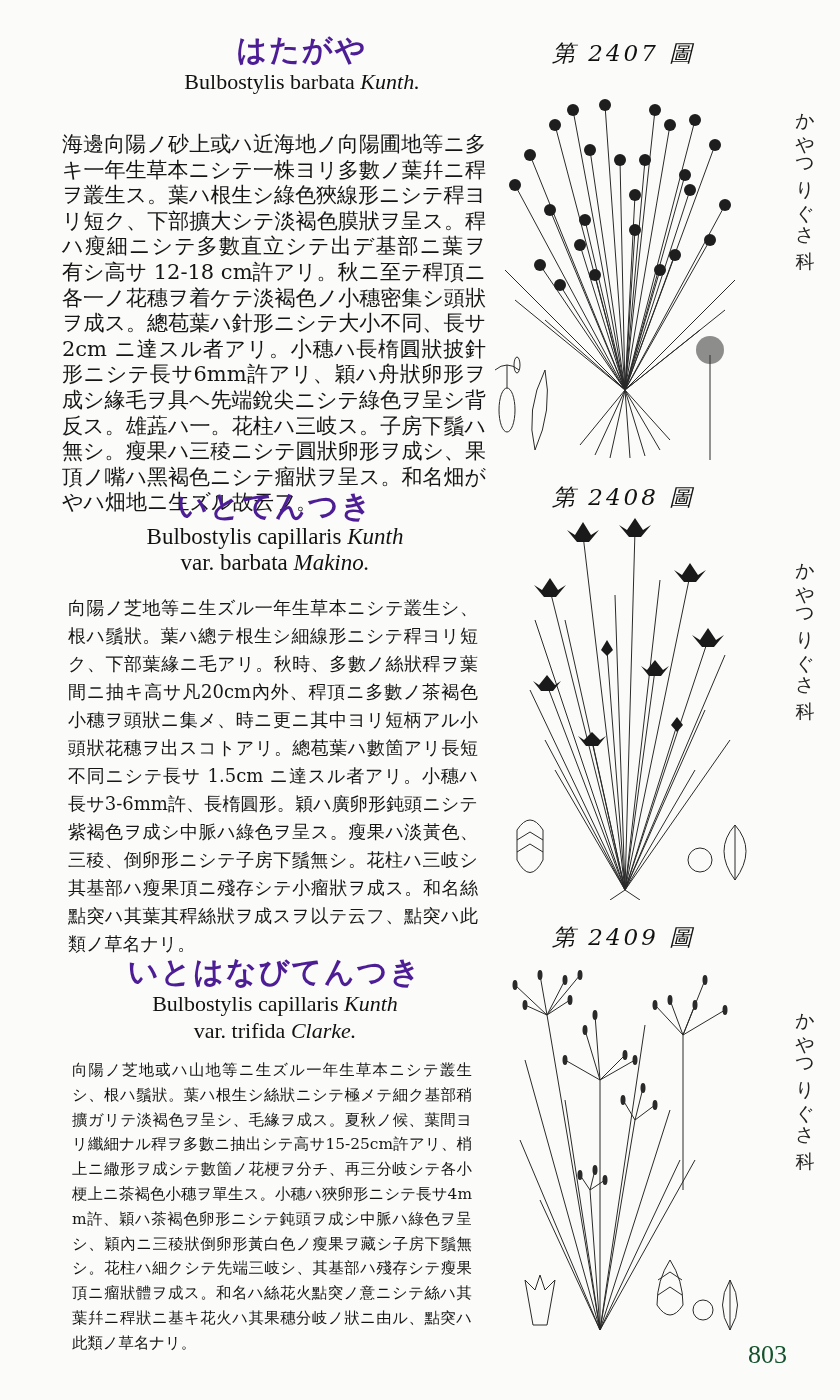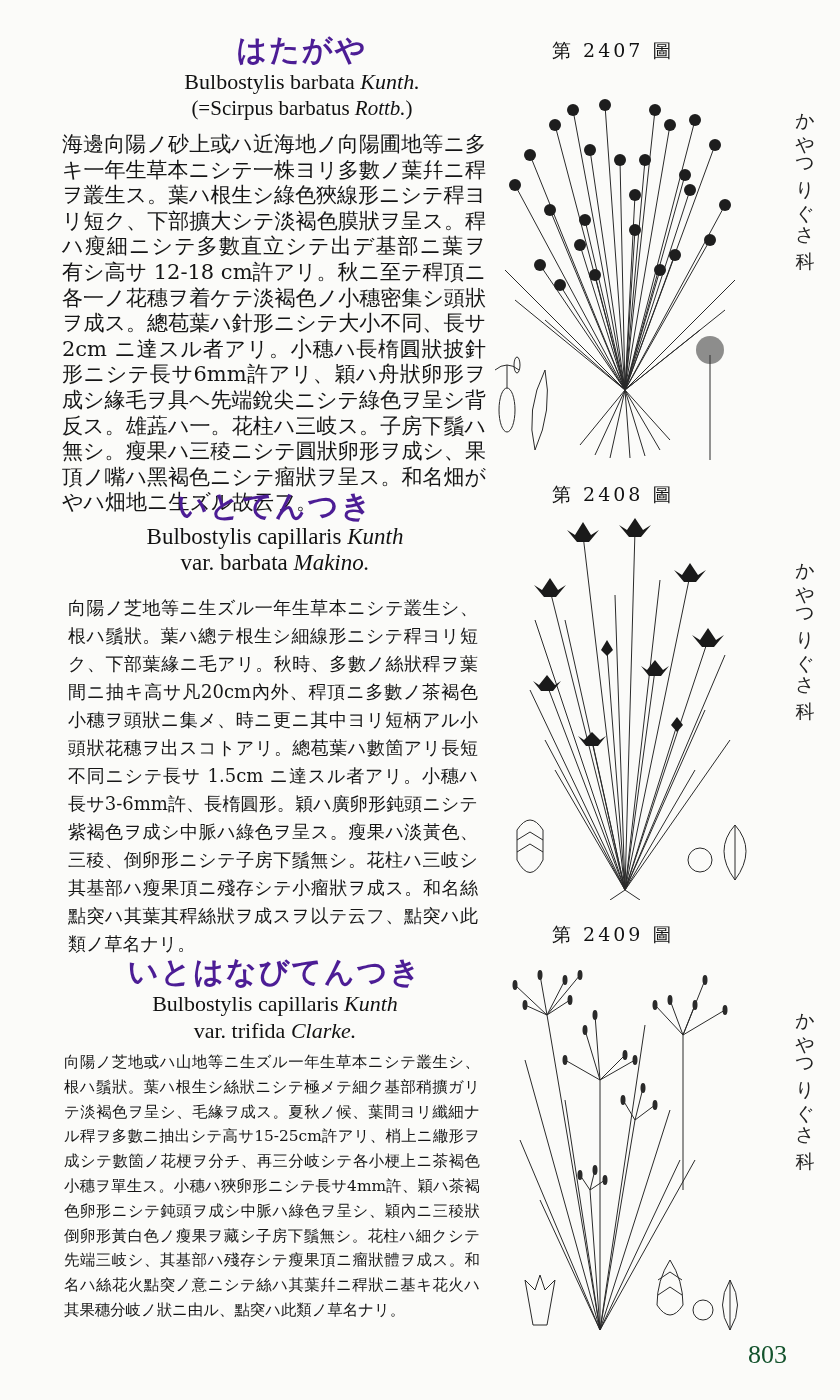--- a/index.html
+++ b/index.html
@@ -16,45 +16,41 @@
   .sci {
     text-align:center; font-family:"Liberation Serif", serif; font-size:22px; line-height:27px; color:#111;
   }
   .sci i { font-style:italic; }
   .body-text {
     font-family:"DejaVu Serif", serif; font-size:21px; line-height:25.6px; color:#151515;
     text-align:justify; word-break:break-all; margin-top:4px;
   }
   .body-text.small { font-size:15.4px; line-height:24.8px; }
   .fig-label {
-    position:absolute; font-family:"DejaVu Serif", serif; font-size:19px; letter-spacing:3px; color:#111;
+    position:absolute; font-family:"DejaVu Serif", serif; font-size:23px; letter-spacing:3px; color:#111;font-style:italic;
   }
   .family {
     position:absolute; writing-mode:vertical-rl; font-family:"DejaVu Sans", sans-serif;
     font-size:19px; letter-spacing:1px; color:#222;
   }
   .illus { position:absolute; }
   .page-number {
     position:absolute; left:748px; top:1340px; font-family:"Liberation Serif", serif;
     font-size:26px; color:#14532d;
   }
 </style>
 </head>
 <body>
 
 <section class="entry" style="top:0;height:470px;">
   <div class="text-col" style="left:112px;top:32px;width:380px;">
     <div class="jp-name">はたがや</div>
     <div class="sci">
       <span>Bulbostylis barbata</span>
       <i>Kunth.</i>
-    </div>
-    <div class="sci" style="font-size:21px;">
-      <span>(=Scirpus barbatus</span>
-      <i>Rottb.</i><span>)</span>
     </div>
   </div>
   <div class="text-col" style="left:62px;top:132px;width:424px;">
     <p class="body-text" style="margin:0;">海邊向陽ノ砂上或ハ近海地ノ向陽圃地等ニ多キ一年生草本ニシテ一株ヨリ多數ノ葉幷ニ稈ヲ叢生ス。葉ハ根生シ綠色狹線形ニシテ稈ヨリ短ク、下部擴大シテ淡褐色膜狀ヲ呈ス。稈ハ瘦細ニシテ多數直立シテ出デ基部ニ葉ヲ有シ高サ 12-18 cm許アリ。秋ニ至テ稈頂ニ各一ノ花穗ヲ着ケテ淡褐色ノ小穗密集シ頭狀ヲ成ス。總苞葉ハ針形ニシテ大小不同、長サ2cm ニ達スル者アリ。小穗ハ長楕圓狀披針形ニシテ長サ6mm許アリ、穎ハ舟狀卵形ヲ成シ緣毛ヲ具ヘ先端銳尖ニシテ綠色ヲ呈シ背反ス。雄蕋ハ一。花柱ハ三岐ス。子房下鬚ハ無シ。瘦果ハ三稜ニシテ圓狀卵形ヲ成シ、果頂ノ嘴ハ黑褐色ニシテ瘤狀ヲ呈ス。和名畑がやハ畑地ニ生ズル故云フ。</p>
   </div>
   <div class="fig-label" style="left:552px;top:38px;">第 2407 圖</div>
   <div class="family" style="left:793px;top:100px;">かやつりぐさ科</div>
 
   <svg class="illus" style="left:485px;top:70px;" width="290" height="390" viewBox="0 0 290 390">
     <g stroke="#2a2a2a" stroke-width="1" fill="none">
@@ -219,21 +215,21 @@
     <div class="sci">
       <span>Bulbostylis capillaris</span>
       <i>Kunth</i>
     </div>
     <div class="sci">
       <span>var. trifida</span>
       <i>Clarke.</i>
     </div>
   </div>
   <div class="text-col" style="left:64px;top:140px;width:416px;">
-    <p class="body-text small" style="margin:0;">向陽ノ芝地或ハ山地等ニ生ズル一年生草本ニシテ叢生シ、根ハ鬚狀。葉ハ根生シ絲狀ニシテ極メテ細ク基部稍擴ガリテ淡褐色ヲ呈シ、毛緣ヲ成ス。夏秋ノ候、葉間ヨリ纖細ナル稈ヲ多數ニ抽出シテ高サ15-25cm許アリ、梢上ニ繖形ヲ成シテ數箇ノ花梗ヲ分チ、再三分岐シテ各小梗上ニ茶褐色小穗ヲ單生ス。小穗ハ狹卵形ニシテ長サ4mm許、穎ハ茶褐色卵形ニシテ鈍頭ヲ成シ中脈ハ綠色ヲ呈シ、穎內ニ三稜狀倒卵形黃白色ノ瘦果ヲ藏シ子房下鬚無シ。花柱ハ細クシテ先端三岐シ、其基部ハ殘存シテ瘦果頂ニ瘤狀體ヲ成ス。和名ハ絲花火點突ノ意ニシテ絲ハ其葉幷ニ稈狀ニ基キ花火ハ其果穗分岐ノ狀ニ由ル、點突ハ此類ノ草名ナリ。</p>
+    <p class="body-text small" style="margin:8px;">向陽ノ芝地或ハ山地等ニ生ズル一年生草本ニシテ叢生シ、根ハ鬚狀。葉ハ根生シ絲狀ニシテ極メテ細ク基部稍擴ガリテ淡褐色ヲ呈シ、毛緣ヲ成ス。夏秋ノ候、葉間ヨリ纖細ナル稈ヲ多數ニ抽出シテ高サ15-25cm許アリ、梢上ニ繖形ヲ成シテ數箇ノ花梗ヲ分チ、再三分岐シテ各小梗上ニ茶褐色小穗ヲ單生ス。小穗ハ狹卵形ニシテ長サ4mm許、穎ハ茶褐色卵形ニシテ鈍頭ヲ成シ中脈ハ綠色ヲ呈シ、穎內ニ三稜狀倒卵形黃白色ノ瘦果ヲ藏シ子房下鬚無シ。花柱ハ細クシテ先端三岐シ、其基部ハ殘存シテ瘦果頂ニ瘤狀體ヲ成ス。和名ハ絲花火點突ノ意ニシテ絲ハ其葉幷ニ稈狀ニ基キ花火ハ其果穗分岐ノ狀ニ由ル、點突ハ此類ノ草名ナリ。</p>
   </div>
   <div class="fig-label" style="left:552px;top:12px;">第 2409 圖</div>
   <div class="family" style="left:793px;top:90px;">かやつりぐさ科</div>
 
   <svg class="illus" style="left:495px;top:50px;" width="270" height="380" viewBox="0 0 270 380">
     <g stroke="#2a2a2a" stroke-width="1" fill="none">
       <path d="M105 370 L52 55"></path>
         <path d="M105 370 L105 120"></path>
         <path d="M105 370 L140 160"></path>
       <path d="M105 370 L95 230"></path>

